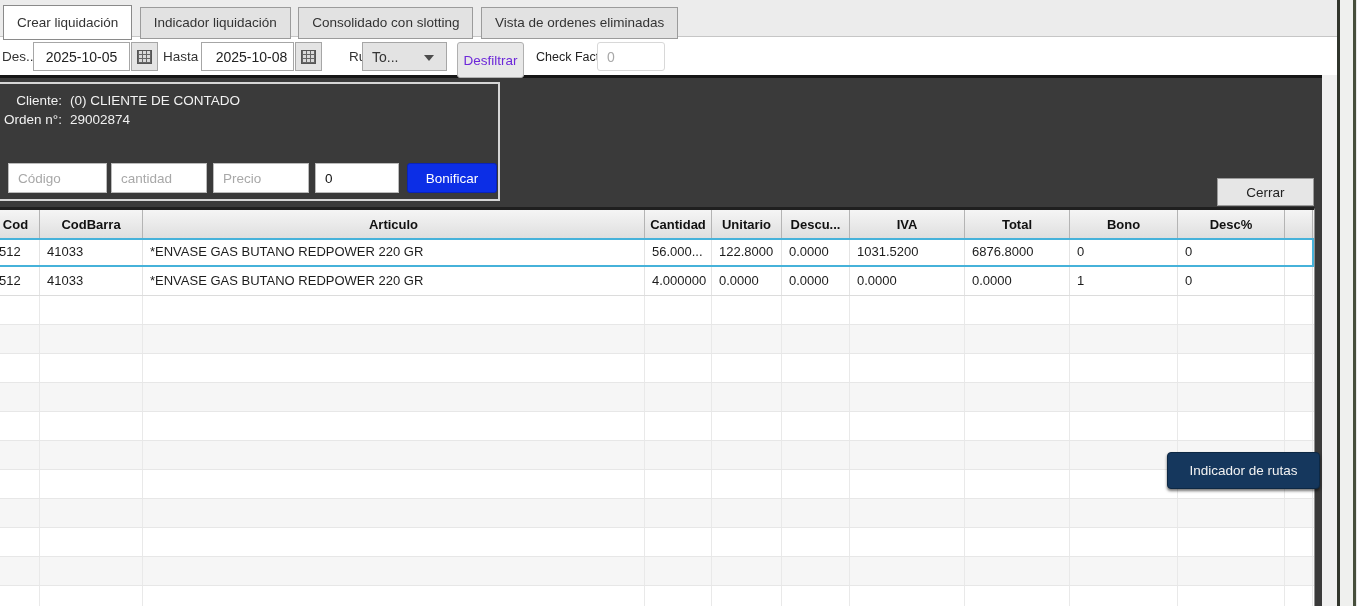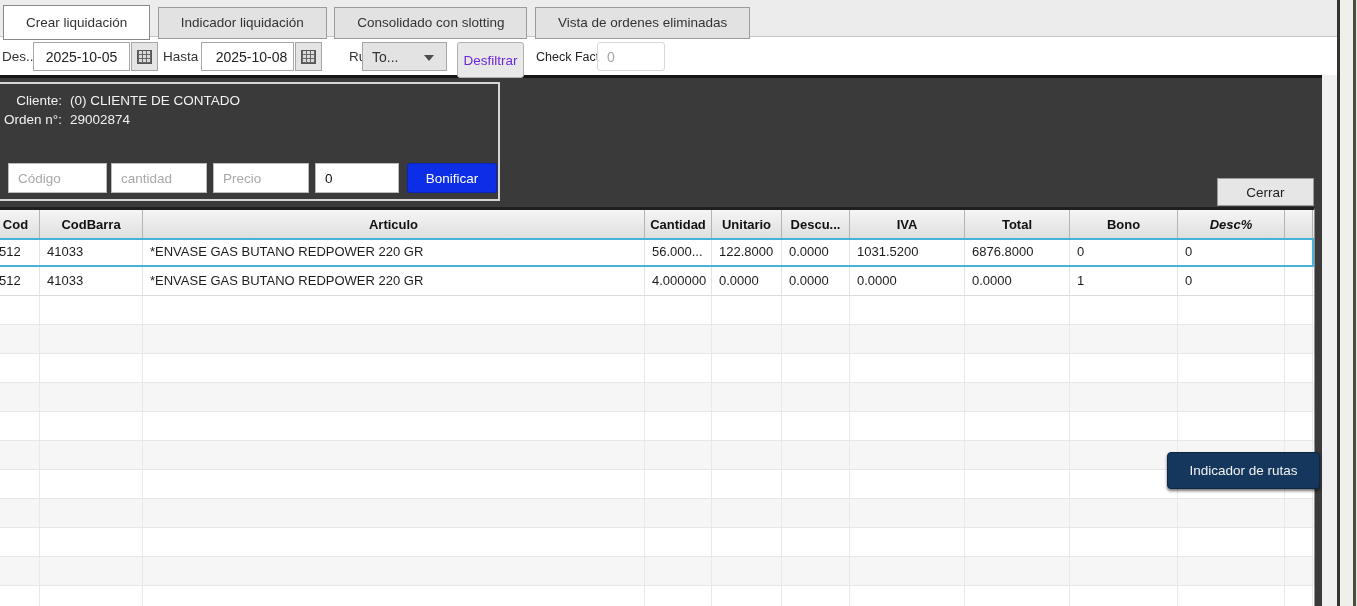--- a/index.html
+++ b/index.html
@@ -2,21 +2,21 @@
 <html><head>
 <meta charset="utf-8">
 <style>
   * { box-sizing: border-box; margin: 0; padding: 0; }
   html,body { width:1357px; height:606px; overflow:hidden; }
   body { font-family:"Liberation Sans", sans-serif; background:#ededed; position:relative; }
   .screen { position:absolute; left:0; top:0; width:1357px; height:606px; overflow:hidden; }
 
   
   .tabbar { position:absolute; left:0; top:0; width:1337px; height:37px; background:#ececec; border-bottom:1px solid #c6c6c6; z-index:3; }
-  .tab { position:relative; display:inline-block; margin:6px 0 0 3px; padding:7px 22px 8px; background:#e2e2e2;
+  .tab { position:relative; display:inline-block; margin:6px 0 0 3px; padding:7px 13px 8px; background:#e2e2e2;
          border:1px solid #9b9b9b; font-size:13.5px; color:#333; vertical-align:bottom; }
   .tab.active { background:#fff; border-color:#8a8a8a; margin-top:4px; padding-top:9px; padding-bottom:9px; top:1px; z-index:4; }
 
   
   .filterrow { position:absolute; left:0; top:37px; width:1337px; height:38px; background:#ffffff; z-index:2; }
   .flabel { position:absolute; top:12px; font-size:13.5px; color:#333; white-space:nowrap; }
   .finput { position:absolute; top:5px; height:29px; border:1px solid #a6a6a6; background:#fff; font-family:inherit;
             font-size:14px; color:#222; text-align:center; }
   .calbtn { position:absolute; top:5px; width:27px; height:29px; background:#e4e4e4; border:1px solid #a6a6a6;
             display:flex; align-items:center; justify-content:center; cursor:pointer; }
@@ -133,21 +133,21 @@
     <div class="ghead">
         <div class="hcell" style="width: 48px;">Cod</div>
         <div class="hcell" style="width: 103px;">CodBarra</div>
         <div class="hcell" style="width: 502px;">Articulo</div>
         <div class="hcell" style="width: 67px;">Cantidad</div>
         <div class="hcell" style="width: 70px;">Unitario</div>
         <div class="hcell" style="width: 68px;">Descu...</div>
         <div class="hcell" style="width: 115px;">IVA</div>
         <div class="hcell" style="width: 105px;">Total</div>
         <div class="hcell" style="width: 108px; text-align: right;">Bono</div>
-        <div class="hcell" style="width: 107px; font-style: italic;">Desc%</div>
+        <div class="hcell" style="width: 107px;">Desc%</div>
         <div class="hcell" style="width: 28px;"></div>
       </div>
     <div id="grid-body">
         <div class="row data selected">
           <div class="cell" style="width: 48px;">512</div>
           <div class="cell" style="width: 103px;">41033</div>
           <div class="cell" style="width: 502px;">*ENVASE GAS BUTANO  REDPOWER 220 GR</div>
           <div class="cell" style="width: 67px;">56.000...</div>
           <div class="cell" style="width: 70px;">122.8000</div>
           <div class="cell" style="width: 68px;">0.0000</div>

